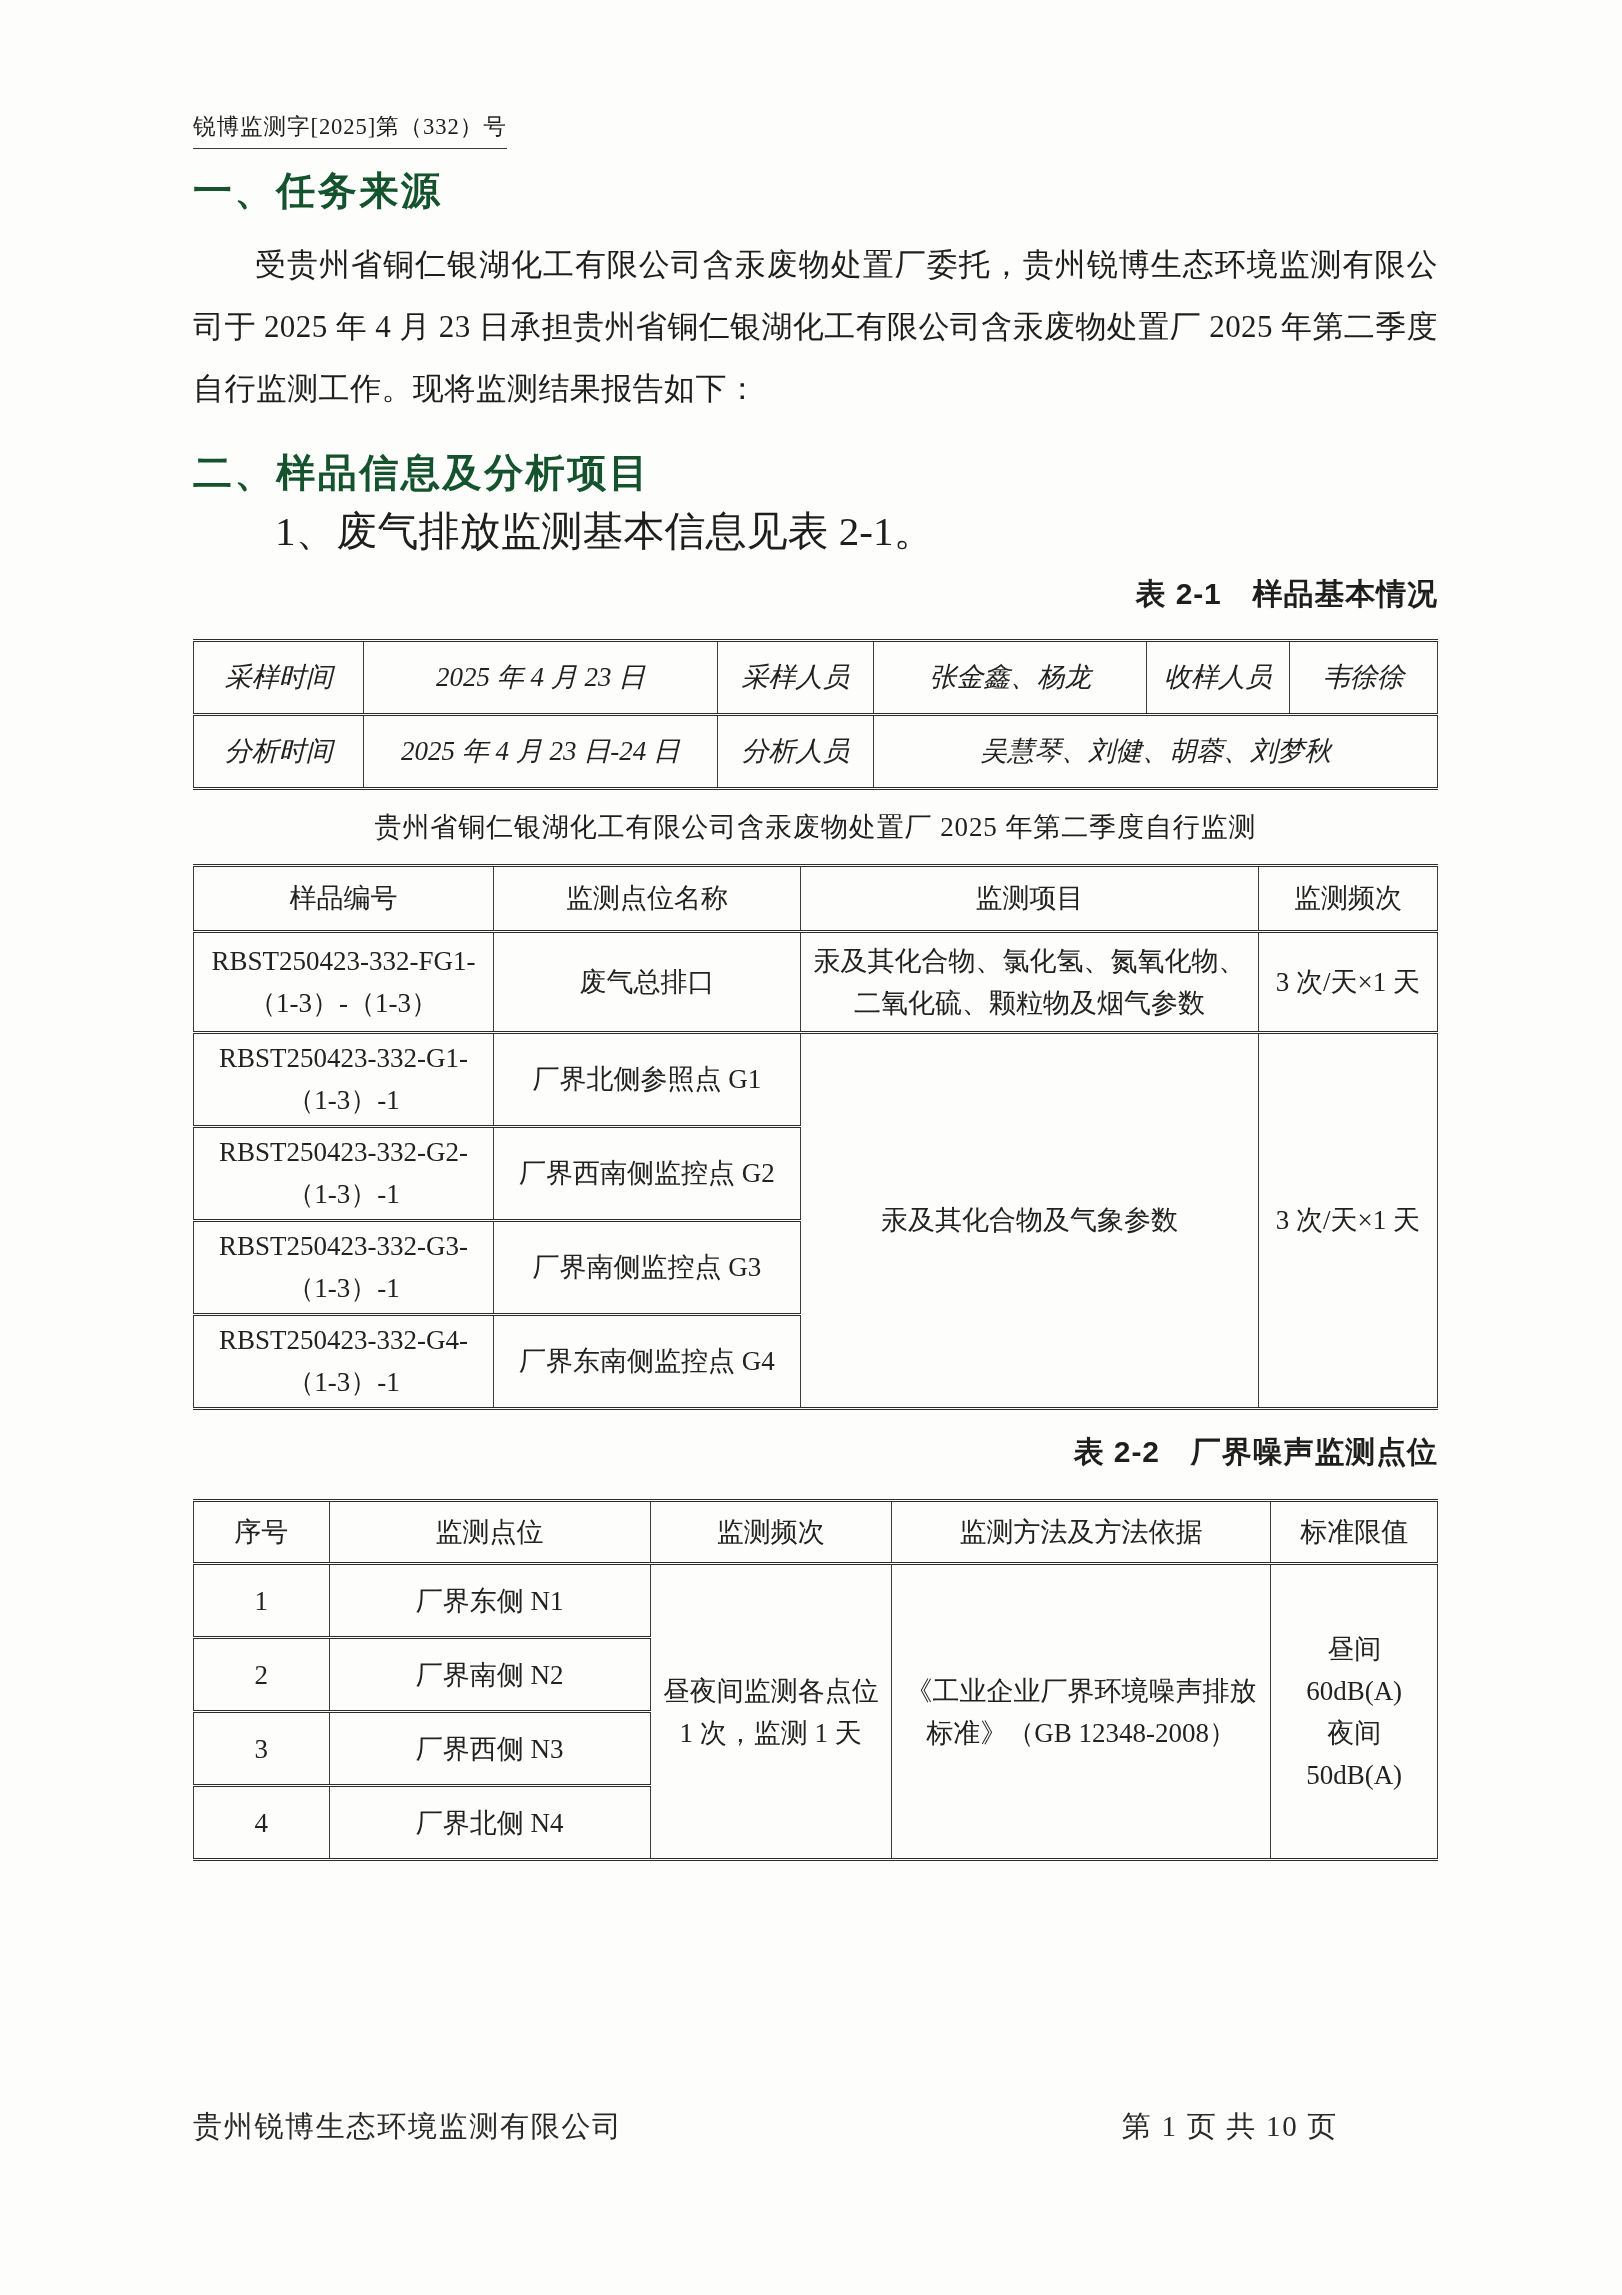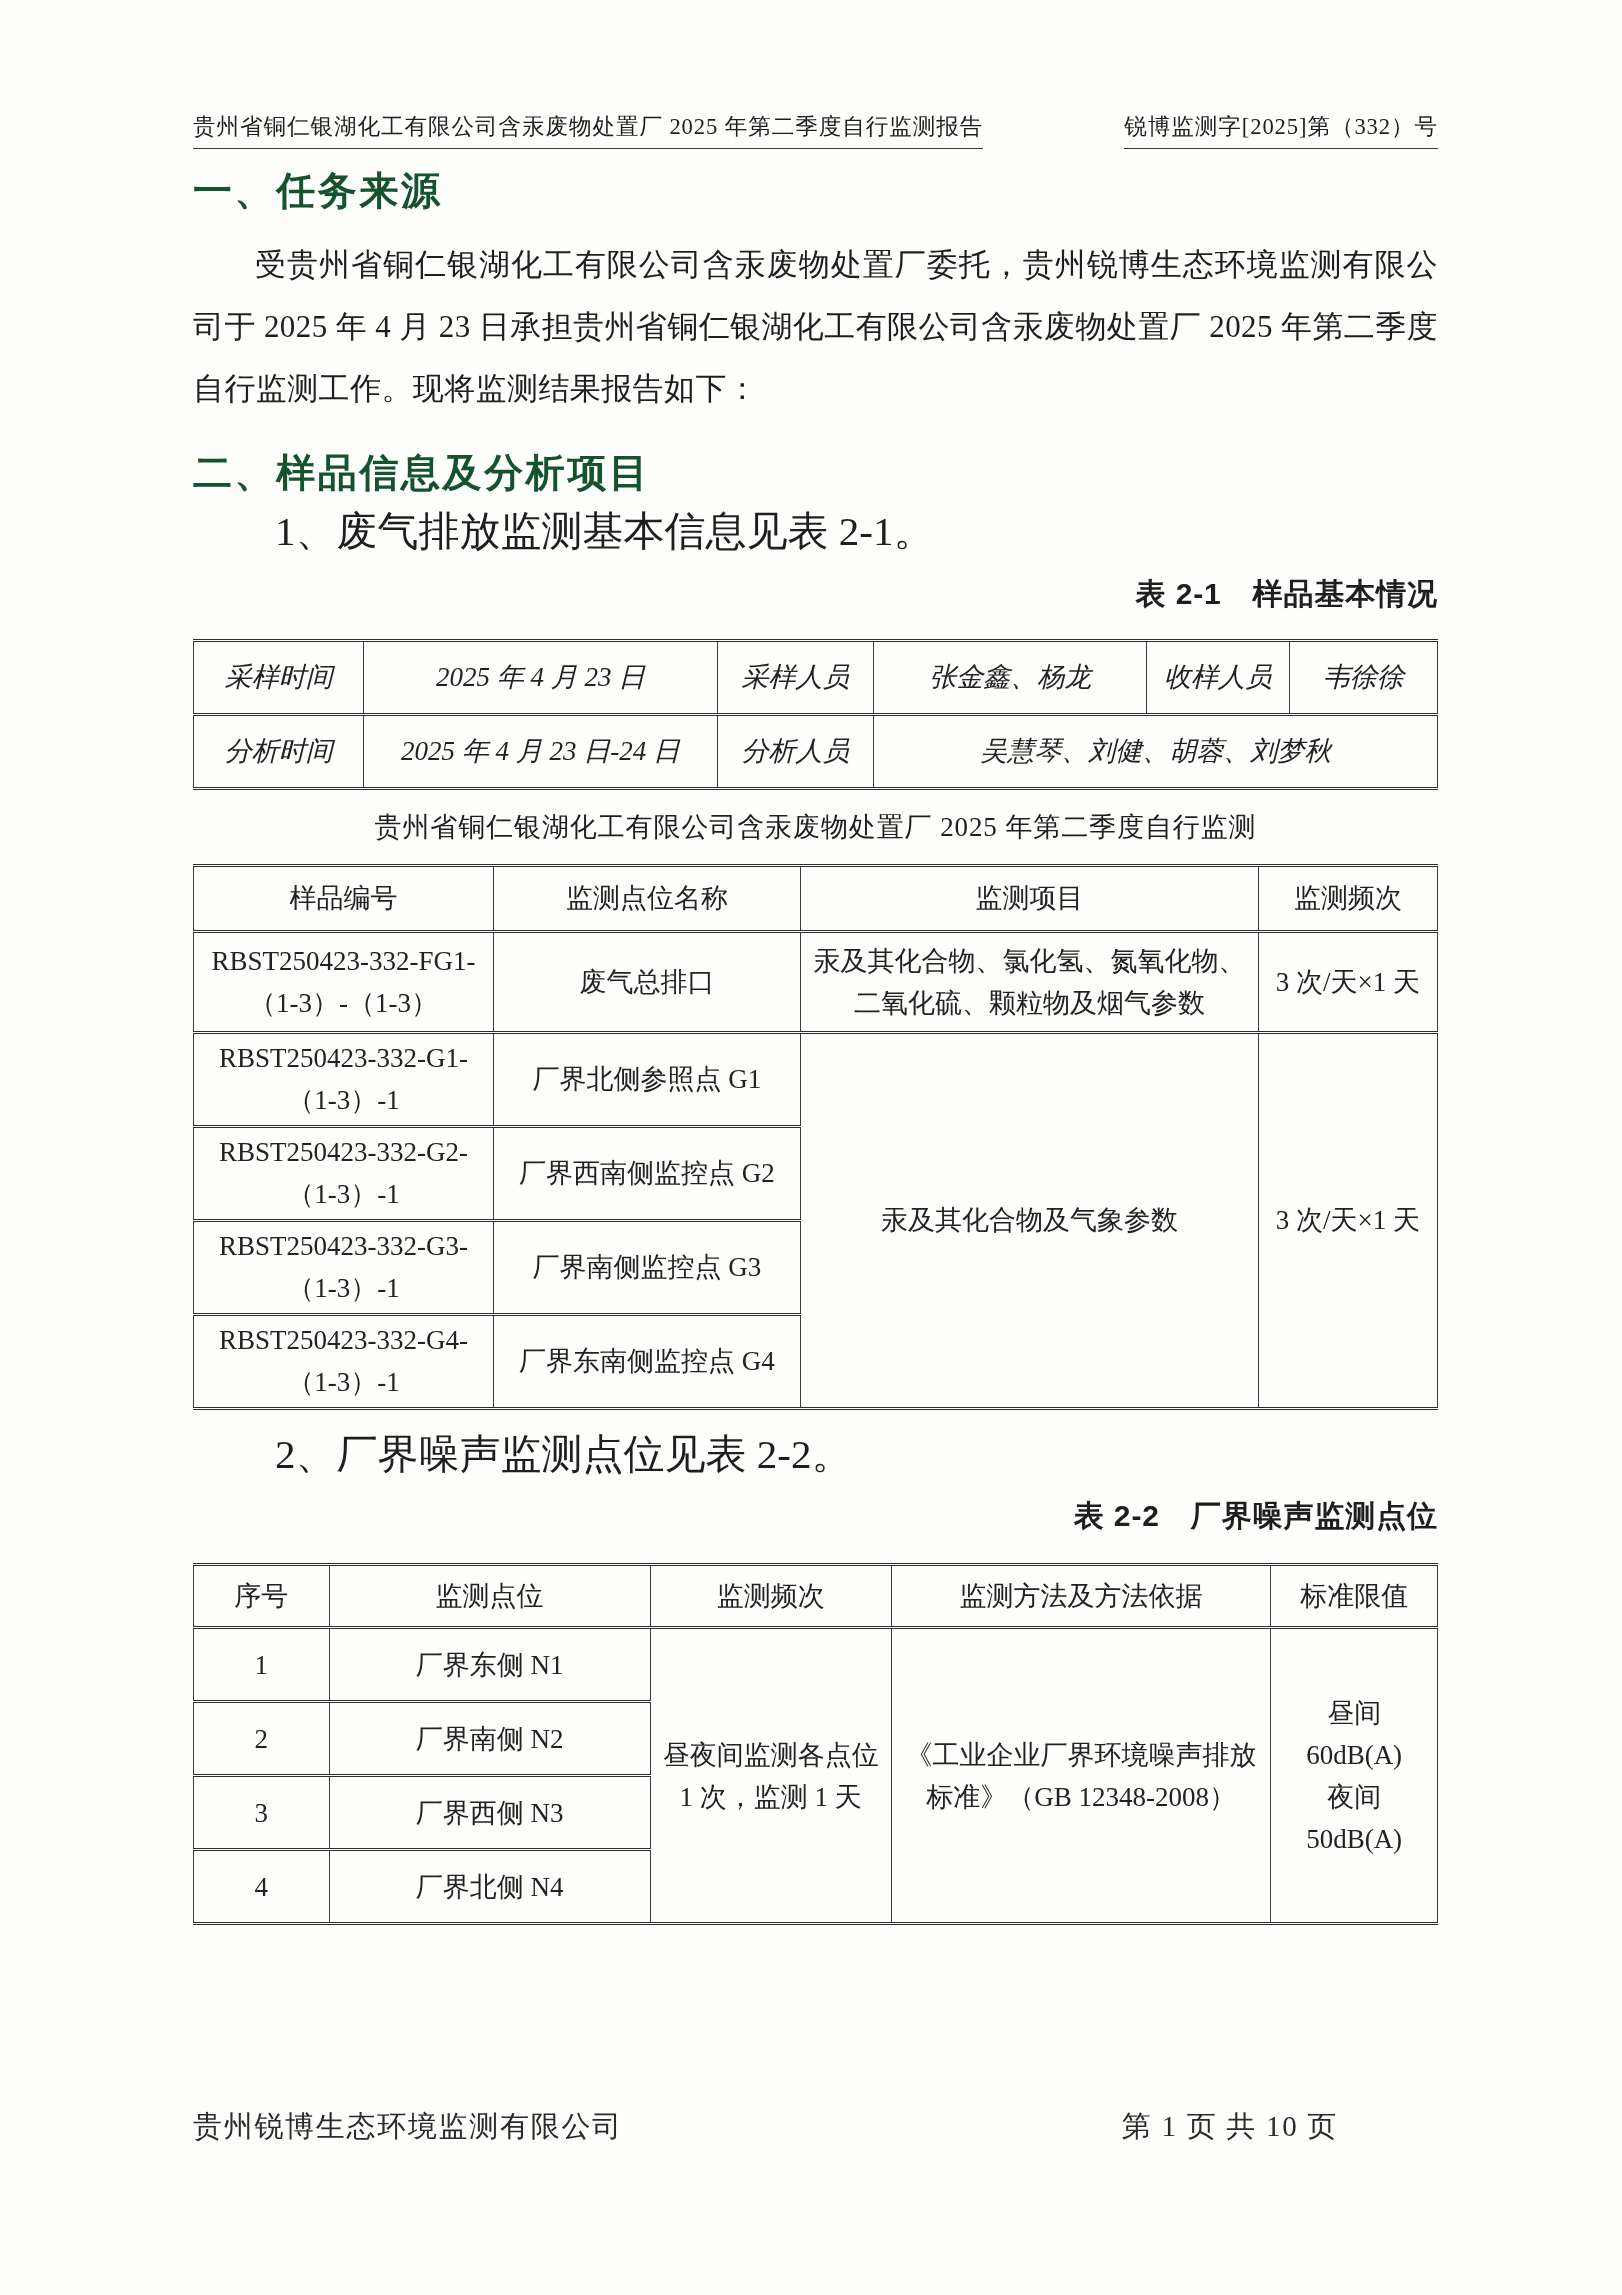--- a/index.html
+++ b/index.html
@@ -133,21 +133,20 @@
     color: #2a2a2a;
   }
 </style>
 </head>
 <body>
 
 <div class="page">
   <div class="inner">
 
     <div class="page-header">
-      <span class="hdr-text">贵州省铜仁银湖化工有限公司含汞废物处置厂 2025 年第二季度自行监测报告</span>
       <span class="hdr-text">锐博监测字[2025]第（332）号</span>
     </div>
 
 
     <div class="sec-heading">一、任务来源</div>
 
     <p class="body-para">受贵州省铜仁银湖化工有限公司含汞废物处置厂委托，贵州锐博生态环境监测有限公司于 2025 年 4 月 23 日承担贵州省铜仁银湖化工有限公司含汞废物处置厂 2025 年第二季度自行监测工作。现将监测结果报告如下：</p>
 
     <div class="sec-heading second">二、样品信息及分析项目</div>
 
@@ -218,21 +217,20 @@
           <td>RBST250423-332-G3-（1-3）-1</td>
           <td>厂界南侧监控点 G3</td>
         </tr>
         <tr class="r-g">
           <td>RBST250423-332-G4-（1-3）-1</td>
           <td>厂界东南侧监控点 G4</td>
         </tr>
       </tbody>
     </table>
 
-    <p class="list-line second">2、厂界噪声监测点位见表 2-2。</p>
 
     <div class="tbl-caption">表 2-2　厂界噪声监测点位</div>
 
     <table class="tbl tbl-c">
       <colgroup>
         <col style="width:10.9%">
           <col style="width:25.8%">
           <col style="width:19.4%">
           <col style="width:30.5%">
           <col style="width:13.4%">

